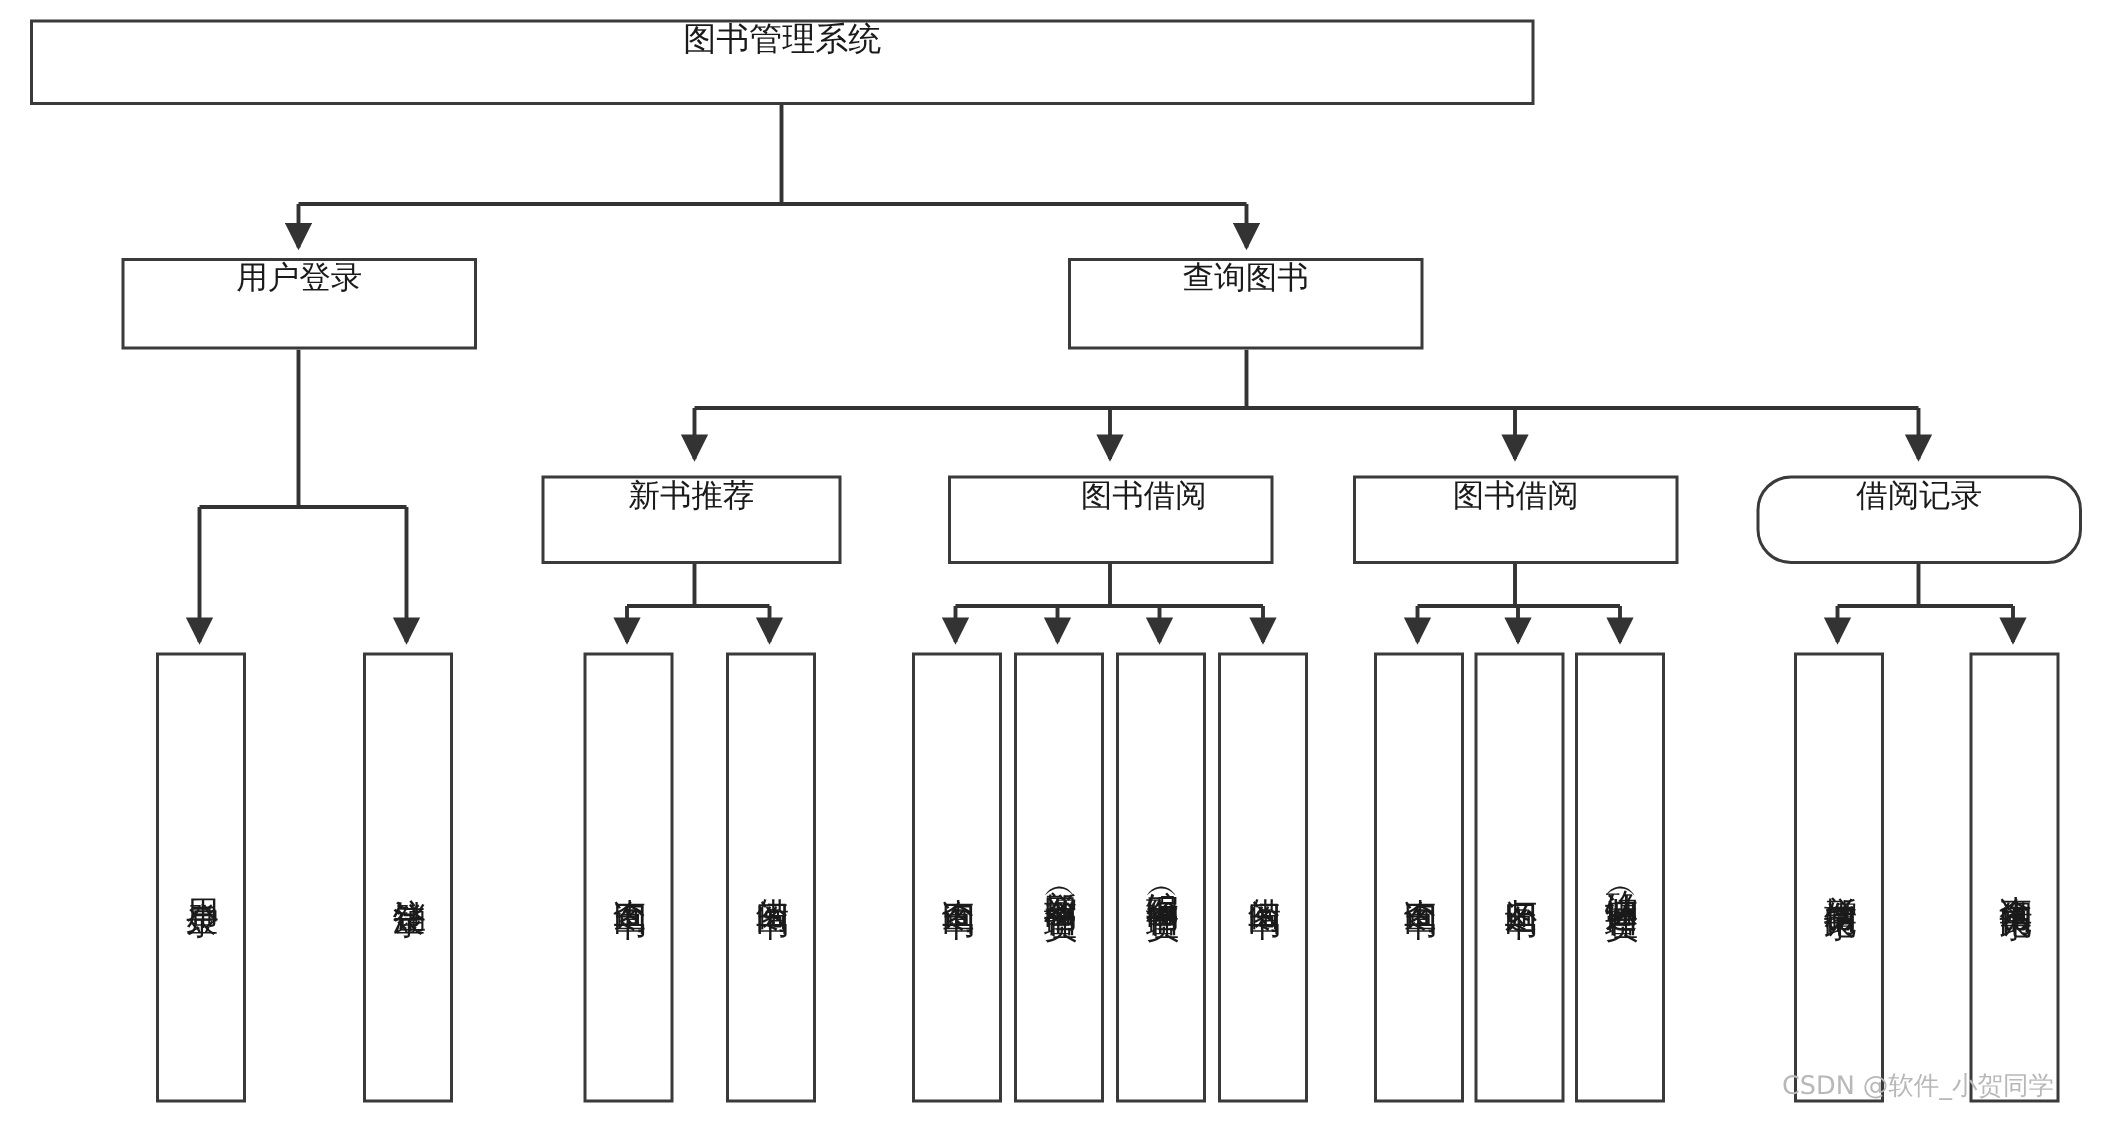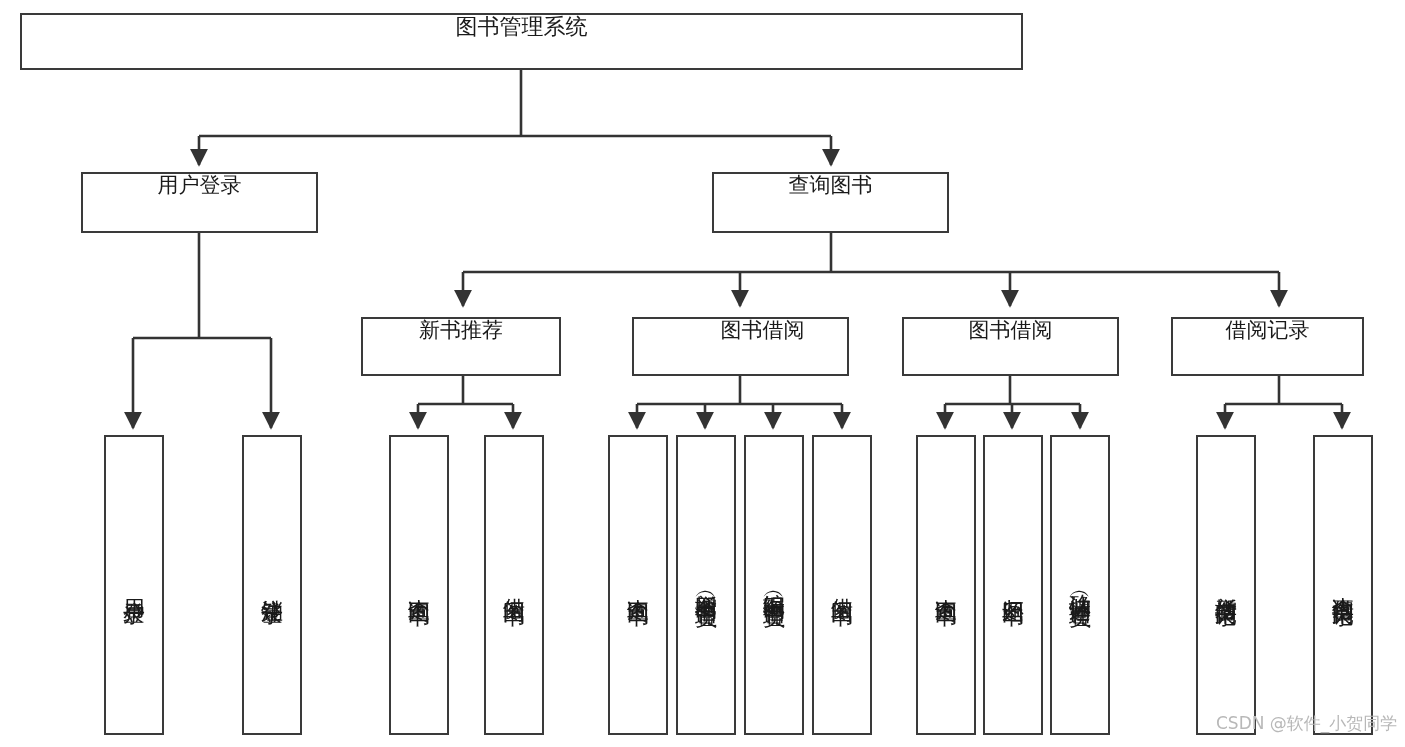--- a/index.html
+++ b/index.html
@@ -63,21 +63,20 @@
   }
   .watermark {
     position: absolute;
     left: 1188px;
     top: 712px;
     font-size: 17px;
     color: #b8b8b8;
     white-space: nowrap;
     z-index: 3;
     font-family: "DejaVu Sans", "Liberation Sans", sans-serif;
-    margin-left: 28px;
   }
 </style>
 </head>
 <body>
 
 <div id="canvas">
 
   <svg id="edges" viewBox="0 0 1405 747" xmlns="http://www.w3.org/2000/svg">
     <defs>
       <marker id="arrow" viewBox="0 0 10 10" refX="9" refY="5" markerWidth="7" markerHeight="7" orient="auto-start-reverse">
@@ -141,21 +140,21 @@
 
   <div class="node horiz" style="left:361px; top:317px; width:200px; height:59px;">
     <span class="label">新书推荐</span>
   </div>
   <div class="node horiz" style="left:632px; top:317px; width:217px; height:59px;padding-left:44px;">
     <span class="label">图书借阅</span>
   </div>
   <div class="node horiz" style="left:902px; top:317px; width:217px; height:59px;">
     <span class="label">图书借阅</span>
   </div>
-  <div class="node horiz" style="left:1171px; top:317px; width:193px; height:59px;">
+  <div class="node horiz" style="left:1171px; top:317px; width:217px; height:59px;border-radius:23px;">
     <span class="label">借阅记录</span>
   </div>
 
   <div class="node vert" style="left:104px; top:435px; width:60px; height:300px;">
     <span class="label">用户登录</span>
   </div>
   <div class="node vert" style="left:242px; top:435px; width:60px; height:300px;">
     <span class="label">注销登录</span>
   </div>
 

